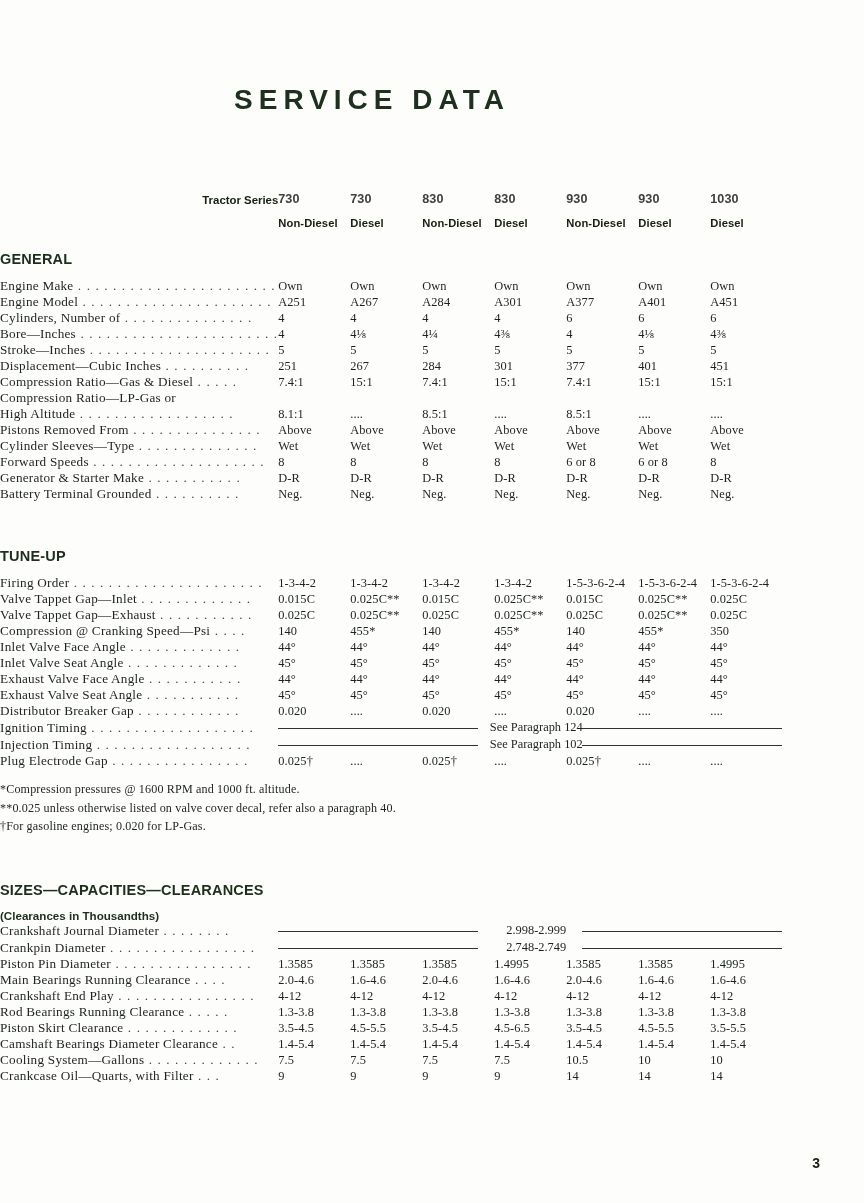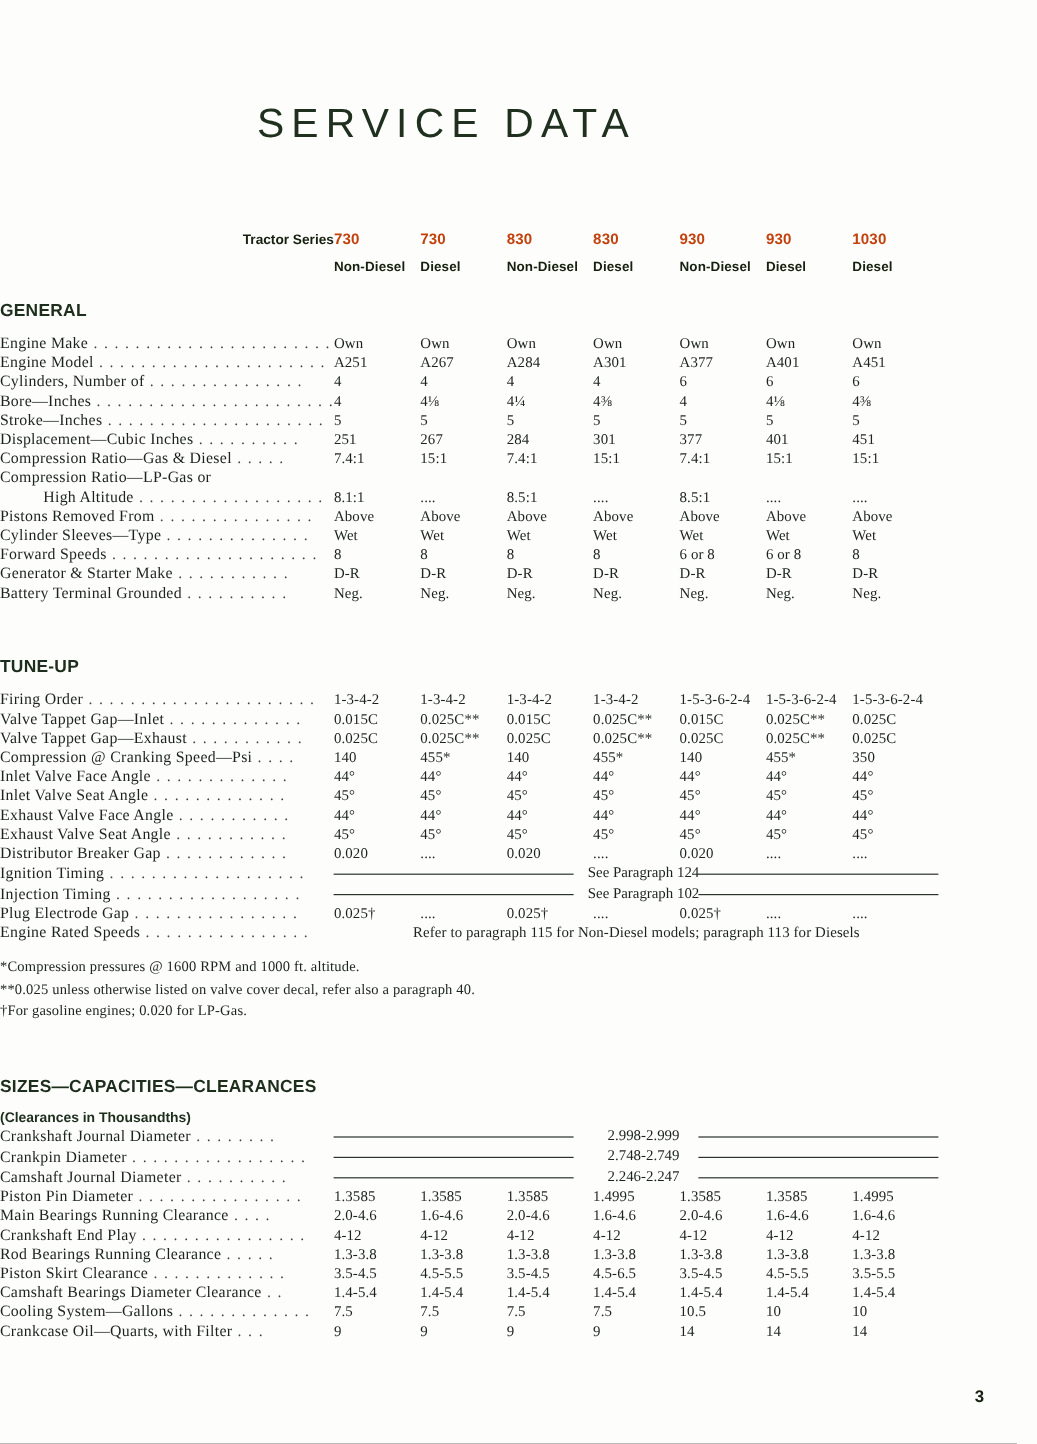--- a/index.html
+++ b/index.html
@@ -18,22 +18,22 @@
   }
 
   
   .doc-title {
     position: absolute;
     top: 84px;
     left: 0;
     width: 744px;
     text-align: center;
     font-family: "Liberation Sans", "DejaVu Sans", sans-serif;
-    font-size: 34px;
-    font-weight: normal;
+    font-size: 28px;
+    font-weight: bold;
     letter-spacing: 6px;
     color: #20301f;
   }
 
   
   .sheet {
     position: absolute;
     left: 0;
     top: 0;
     width: 864px;
@@ -82,21 +82,21 @@
     font-weight: bold;
     padding-left: 20px;
     color: #1d2e1c;
   }
 
   
   .colhead-model {
     font-family: "Liberation Sans", "DejaVu Sans", sans-serif;
     font-weight: bold;
     font-size: 12.6px;
-    color: #c2410c;
+    color: #404040;
   }
   .colhead-fuel {
     font-family: "Liberation Sans", "DejaVu Sans", sans-serif;
     font-weight: bold;
     font-size: 11.2px;
     color: #16200f;
     margin-left: 13px;
   }
   .series-label {
     font-family: "Liberation Sans", "DejaVu Sans", sans-serif;
@@ -284,21 +284,21 @@
             <td class="data-cell">15:1</td>
             <td class="data-cell">7.4:1</td>
             <td class="data-cell">15:1</td>
             <td class="data-cell">15:1</td>
           </tr>
           <tr>
             <td class="label-cell"><span>Compression Ratio—LP-Gas or</span></td>
             <td colspan="7"></td>
           </tr>
           <tr>
-            <td class="label-cell" style="padding-left: 36px;"><span>High Altitude</span><span class="lead"> . . . . . . . . . . . . . . . . . . </span></td>
+            <td class="label-cell" style=""><span>High Altitude</span><span class="lead"> . . . . . . . . . . . . . . . . . . </span></td>
             <td class="data-cell">8.1:1</td>
             <td class="data-cell">....</td>
             <td class="data-cell">8.5:1</td>
             <td class="data-cell">....</td>
             <td class="data-cell">8.5:1</td>
             <td class="data-cell">....</td>
             <td class="data-cell">....</td>
           </tr>
           <tr>
             <td class="label-cell"><span>Pistons Removed From</span><span class="lead"> . . . . . . . . . . . . . . . </span></td>
@@ -465,24 +465,20 @@
             <td class="label-cell"><span>Plug Electrode Gap</span><span class="lead"> . . . . . . . . . . . . . . . . </span></td>
             <td class="data-cell">0.025†</td>
             <td class="data-cell">....</td>
             <td class="data-cell">0.025†</td>
             <td class="data-cell">....</td>
             <td class="data-cell">0.025†</td>
             <td class="data-cell">....</td>
             <td class="data-cell">....</td>
           </tr>
           <tr>
-            <td class="label-cell"><span>Engine Rated Speeds</span><span class="lead"> . . . . . . . . . . . . . . . . </span></td>
-            <td colspan="7" class="data-cell span-note">Refer to paragraph 115 for Non-Diesel models; paragraph 113 for Diesels</td>
-          </tr>
-          <tr>
             <td colspan="8" class="spacer-sm"></td>
           </tr>
           <tr>
             <td colspan="8" class="footnotes">*Compression pressures @ 1600 RPM and 1000 ft. altitude.</td>
           </tr>
           <tr>
             <td colspan="8" class="footnotes">**0.025 unless otherwise listed on valve cover decal, refer also a paragraph 40.</td>
           </tr>
           <tr>
             <td colspan="8" class="footnotes">†For gasoline engines; 0.020 for LP-Gas.</td>
@@ -502,26 +498,20 @@
           <tr>
             <td class="label-cell"><span>Crankshaft Journal Diameter</span><span class="lead"> . . . . . . . . </span></td>
             <td colspan="7" class="span-cell">
               <span class="span-rule"><span>2.998-2.999</span></span>
             </td>
           </tr>
           <tr>
             <td class="label-cell"><span>Crankpin Diameter</span><span class="lead"> . . . . . . . . . . . . . . . . . </span></td>
             <td colspan="7" class="span-cell">
               <span class="span-rule"><span>2.748-2.749</span></span>
-            </td>
-          </tr>
-          <tr>
-            <td class="label-cell"><span>Camshaft Journal Diameter</span><span class="lead"> . . . . . . . . . . </span></td>
-            <td colspan="7" class="span-cell">
-              <span class="span-rule"><span>2.246-2.247</span></span>
             </td>
           </tr>
           <tr>
             <td class="label-cell"><span>Piston Pin Diameter</span><span class="lead"> . . . . . . . . . . . . . . . . </span></td>
             <td class="data-cell">1.3585</td>
             <td class="data-cell">1.3585</td>
             <td class="data-cell">1.3585</td>
             <td class="data-cell">1.4995</td>
             <td class="data-cell">1.3585</td>
             <td class="data-cell">1.3585</td>

